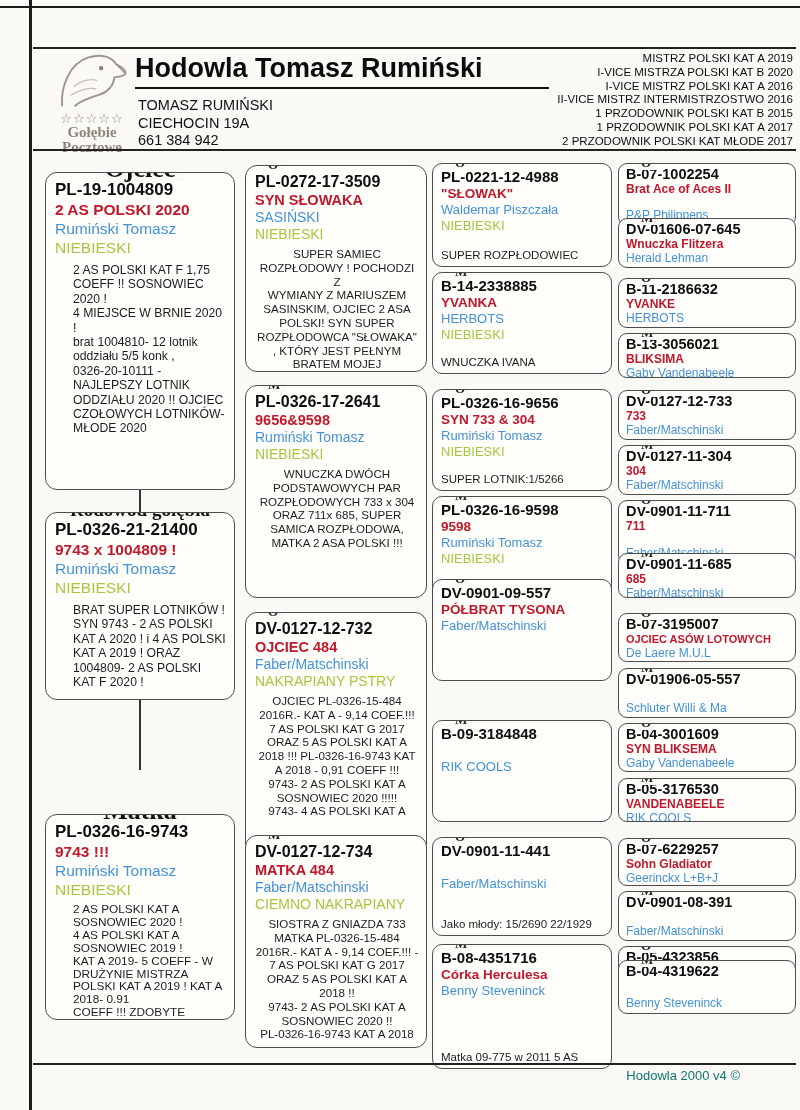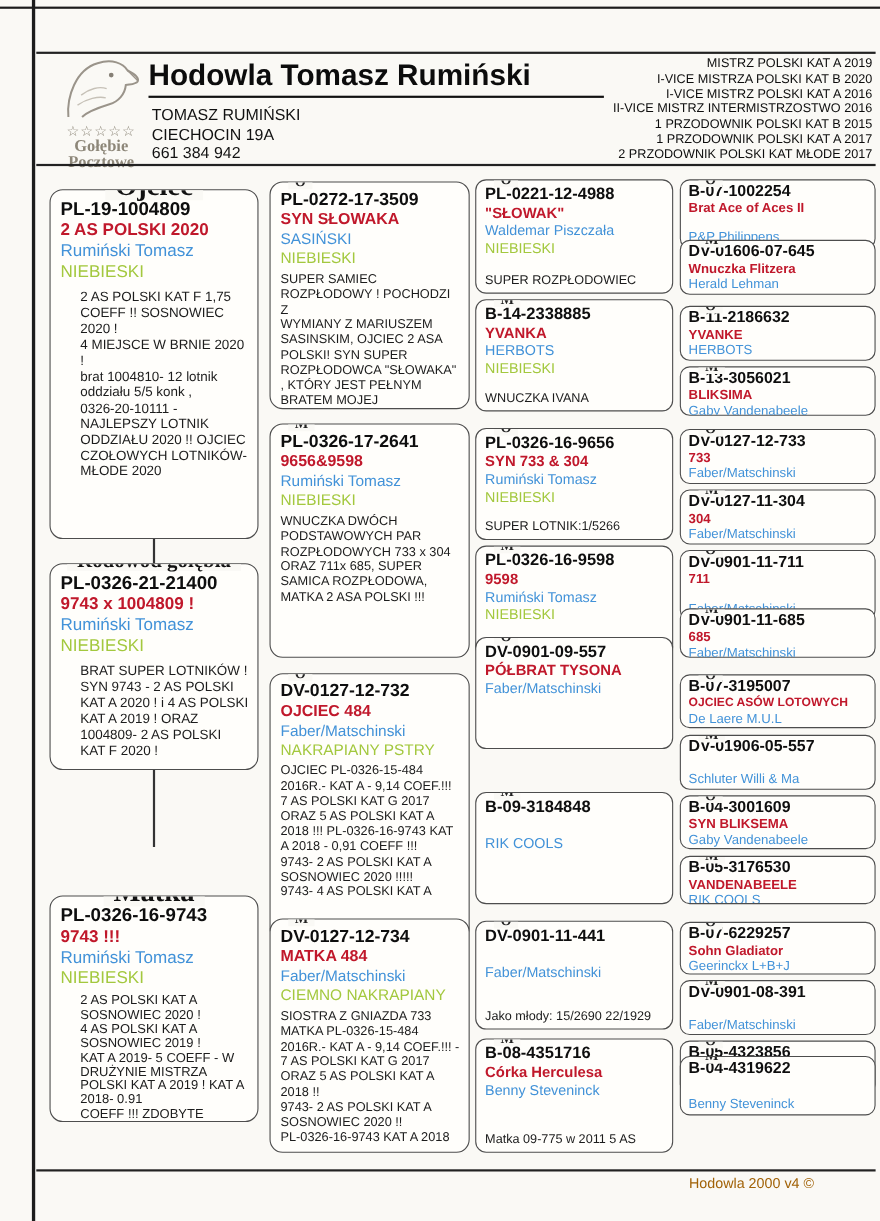--- a/index.html
+++ b/index.html
@@ -45,31 +45,31 @@
   .c1 .ring{font-size:17px;line-height:21px;}
   .c1 .pname{font-size:15.5px;line-height:19px;}
   .c1 .breeder{font-size:15.5px;line-height:19px;}
   .c1 .pcolor{font-size:15.5px;line-height:19px;}
   .c1 .notes{margin-top:6px;font-size:12.2px;line-height:14.4px;margin-left:18px;}
   .mother .notes{font-size:11.8px;line-height:12.9px;margin-top:4px;}
   .c2 .ring{font-size:16px;line-height:20px;}
   .c2 .pname{font-size:14.5px;line-height:17px;}
   .c2 .breeder{font-size:14px;line-height:17px;}
   .c2 .pcolor{font-size:14px;line-height:17px;}
-  .c2 .notes{margin-top:4px;font-size:11.6px;line-height:13.8px;}
+  .c2 .notes{margin-top:4px;font-size:11.6px;line-height:13.8px;text-align:center;}
   .c3 .ring{font-size:15px;line-height:18px;}
   .c3 .pname{font-size:13.5px;line-height:16px;min-height:16px;}
   .c3 .breeder{font-size:13px;line-height:16px;}
   .c3 .pcolor{font-size:13px;line-height:16px;min-height:2px;}
   .c3 .notes{margin-top:auto;font-size:11.5px;line-height:13px;}
   .c4 .ring{font-size:14.5px;line-height:17px;}
   .c4 .pname{font-size:12px;line-height:13.5px;min-height:13.5px;}
   .c4 .breeder{font-size:12px;line-height:13.5px;margin-top:auto;}
   .vline{position:absolute;width:2px;background:#333;}
-  .footer-text{right:60px;top:1068px;font-size:13px;color:#a16207;}
+  .footer-text{right:60px;top:1068px;font-size:13px;color:#0f766e;}
 </style>
 </head>
 <body>
 
 <div class="abs scan-left"></div>
 <div class="abs scan-top"></div>
 
 <div class="abs rule" style="left:33px;top:47px;width:763px;height:1.6px"></div>
 
 <div class="abs logo">
@@ -239,21 +239,21 @@
 </div>
 <div class="box c3" style="top:837px;height:99px">
 
   <span class="sex">O</span>
   <div class="ring">DV-0901-11-441</div>
   <div class="pname"></div>
   <div class="breeder">Faber/Matschinski</div>
   <div class="pcolor"></div>
   <div class="notes">Jako młody: 15/2690 22/1929</div>
 </div>
-<div class="box c3" style="top:944px;height:104px">
+<div class="box c3" style="top:944px;height:125px">
 
   <span class="sex">M</span>
   <div class="ring">B-08-4351716</div>
   <div class="pname">Córka Herculesa</div>
   <div class="breeder">Benny Steveninck</div>
   <div class="pcolor"></div>
   <div class="notes">Matka 09-775 w 2011 5 AS</div>
 </div>
 
 <div class="box c4" style="top:163px;height:63px">

